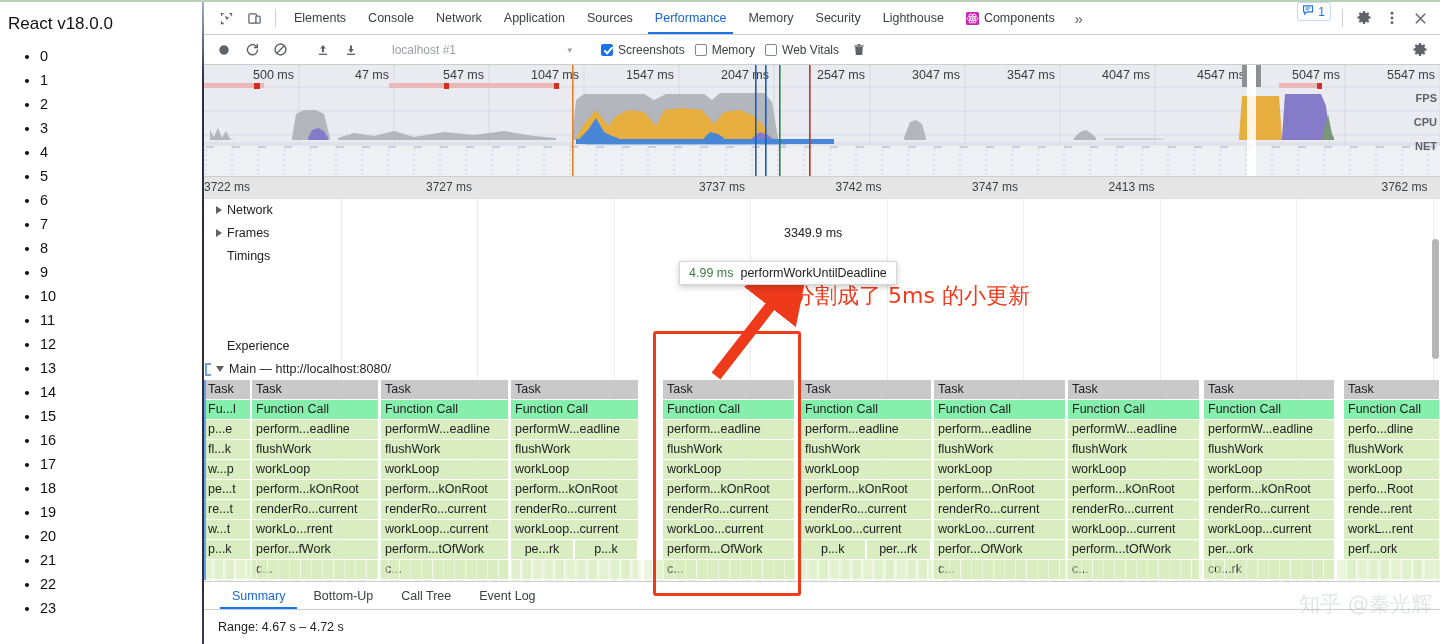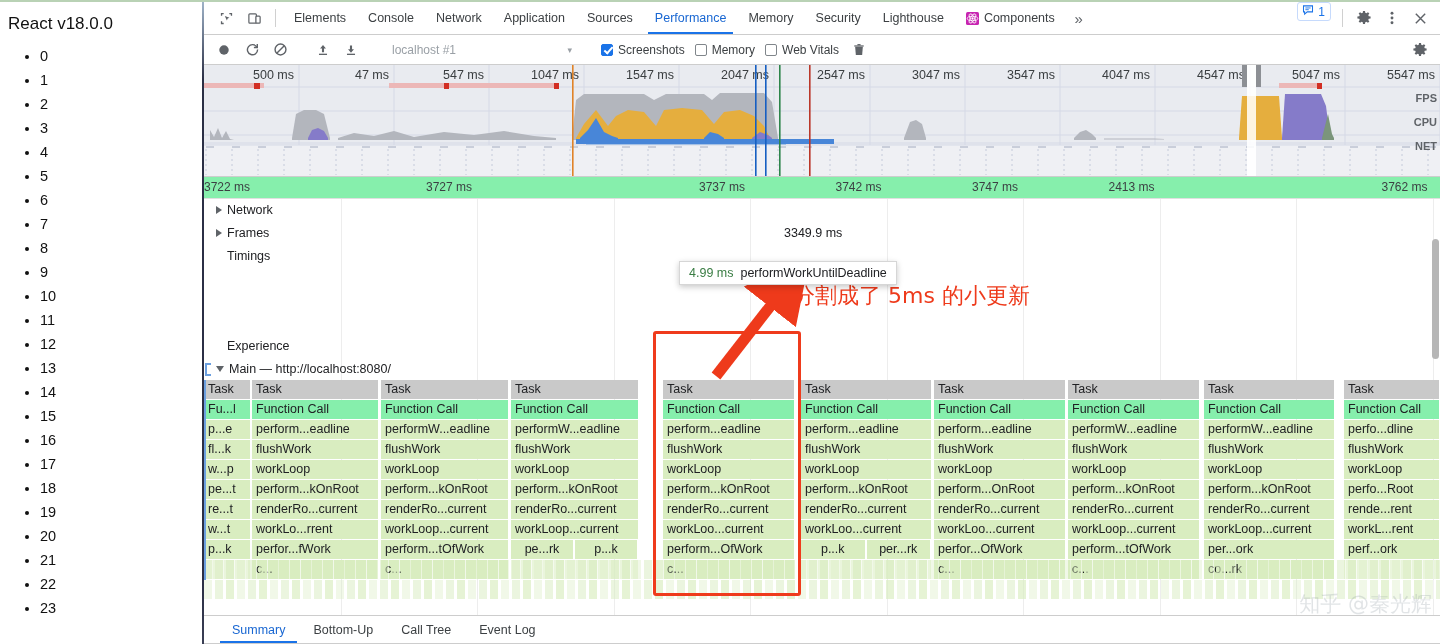--- a/index.html
+++ b/index.html
@@ -148,21 +148,21 @@
   }
   .ov-lanes { position: absolute; left: 0; right: 0; top: 22px; bottom: 0; }
   .ov-lane-label {
     position: absolute; right: 3px;
     font-size: 11px; font-weight: bold; color: #5f6368;
   }
 
   
   .detail-ruler {
     height: 22px; position: relative; flex: 0 0 auto;
-    border-bottom: 1px solid #e0e0e0; background: #86efac;
+    border-bottom: 1px solid #e0e0e0; background: #e5e5e5;
   }
   .d-tick { position: absolute; top: 0; height: 22px; }
   .d-tick span {
     position: absolute; right: 5px; top: 3px; font-size: 12px; color: #3c4043;
     white-space: nowrap;
   }
 
   
   .tracks {
     position: relative; flex: 1 1 auto; overflow: hidden; background: #fff;
@@ -1068,20 +1068,23 @@
           <span>Bottom-Up</span>
         </div>
       <div class="btab">
           <span>Call Tree</span>
         </div>
       <div class="btab">
           <span>Event Log</span>
         </div>
     </div>
 
+    <div class="range-bar">
+      <span>Range: 4.67 s – 4.72 s</span>
+    </div>
 
     <div class="watermark">知乎 @秦光辉</div>
   </div>
 
   <div class="anno-box" style="left:653px; top:331px; width:148px; height:265px;"></div>
   <div class="anno-text" style="left:793px; top:281px;">分割成了 5ms 的小更新</div>
   <svg class="anno-arrow" style="left:700px; top:270px; width:120px; height:110px" viewBox="0 0 120 110">
     <defs>
       <marker id="ah" markerWidth="6" markerHeight="6" refX="2.4" refY="3" orient="auto">
         <path d="M0,0 L6,3 L0,6 z" fill="#ee3a1b"></path>

